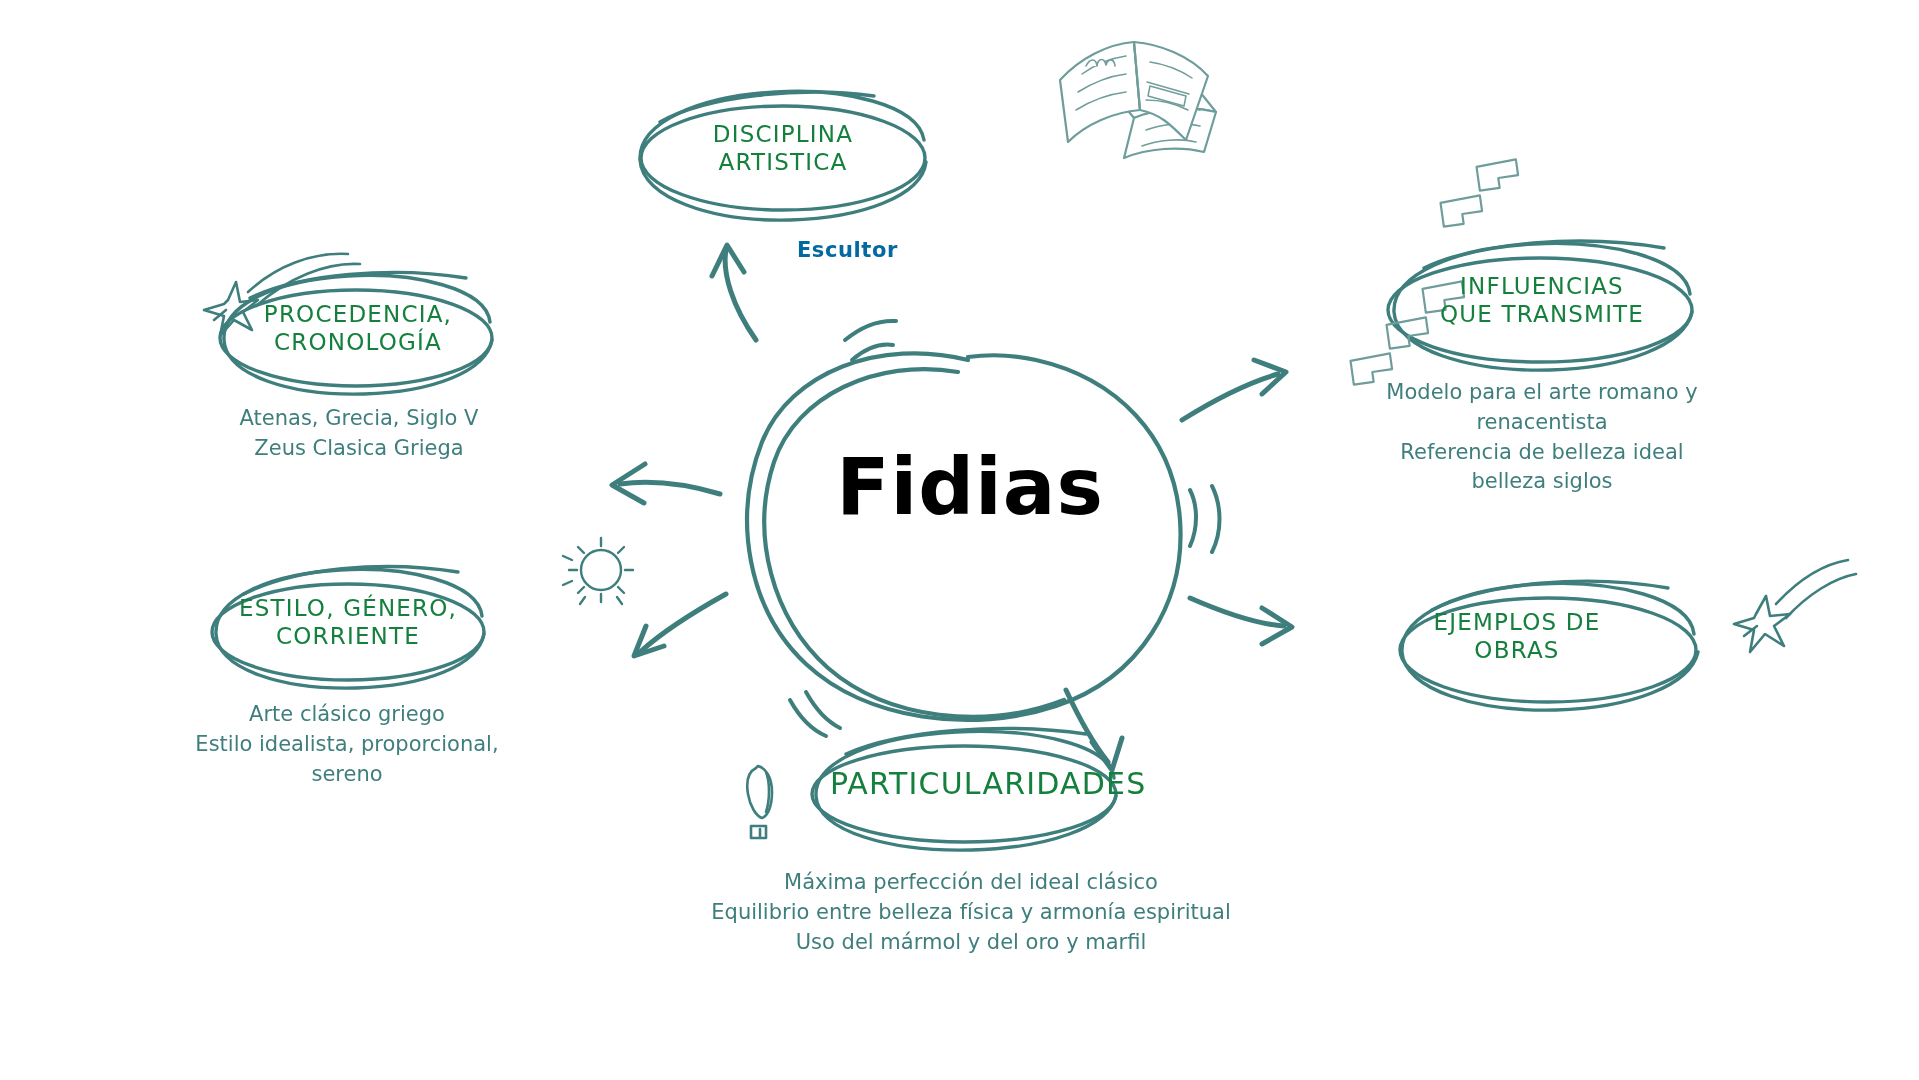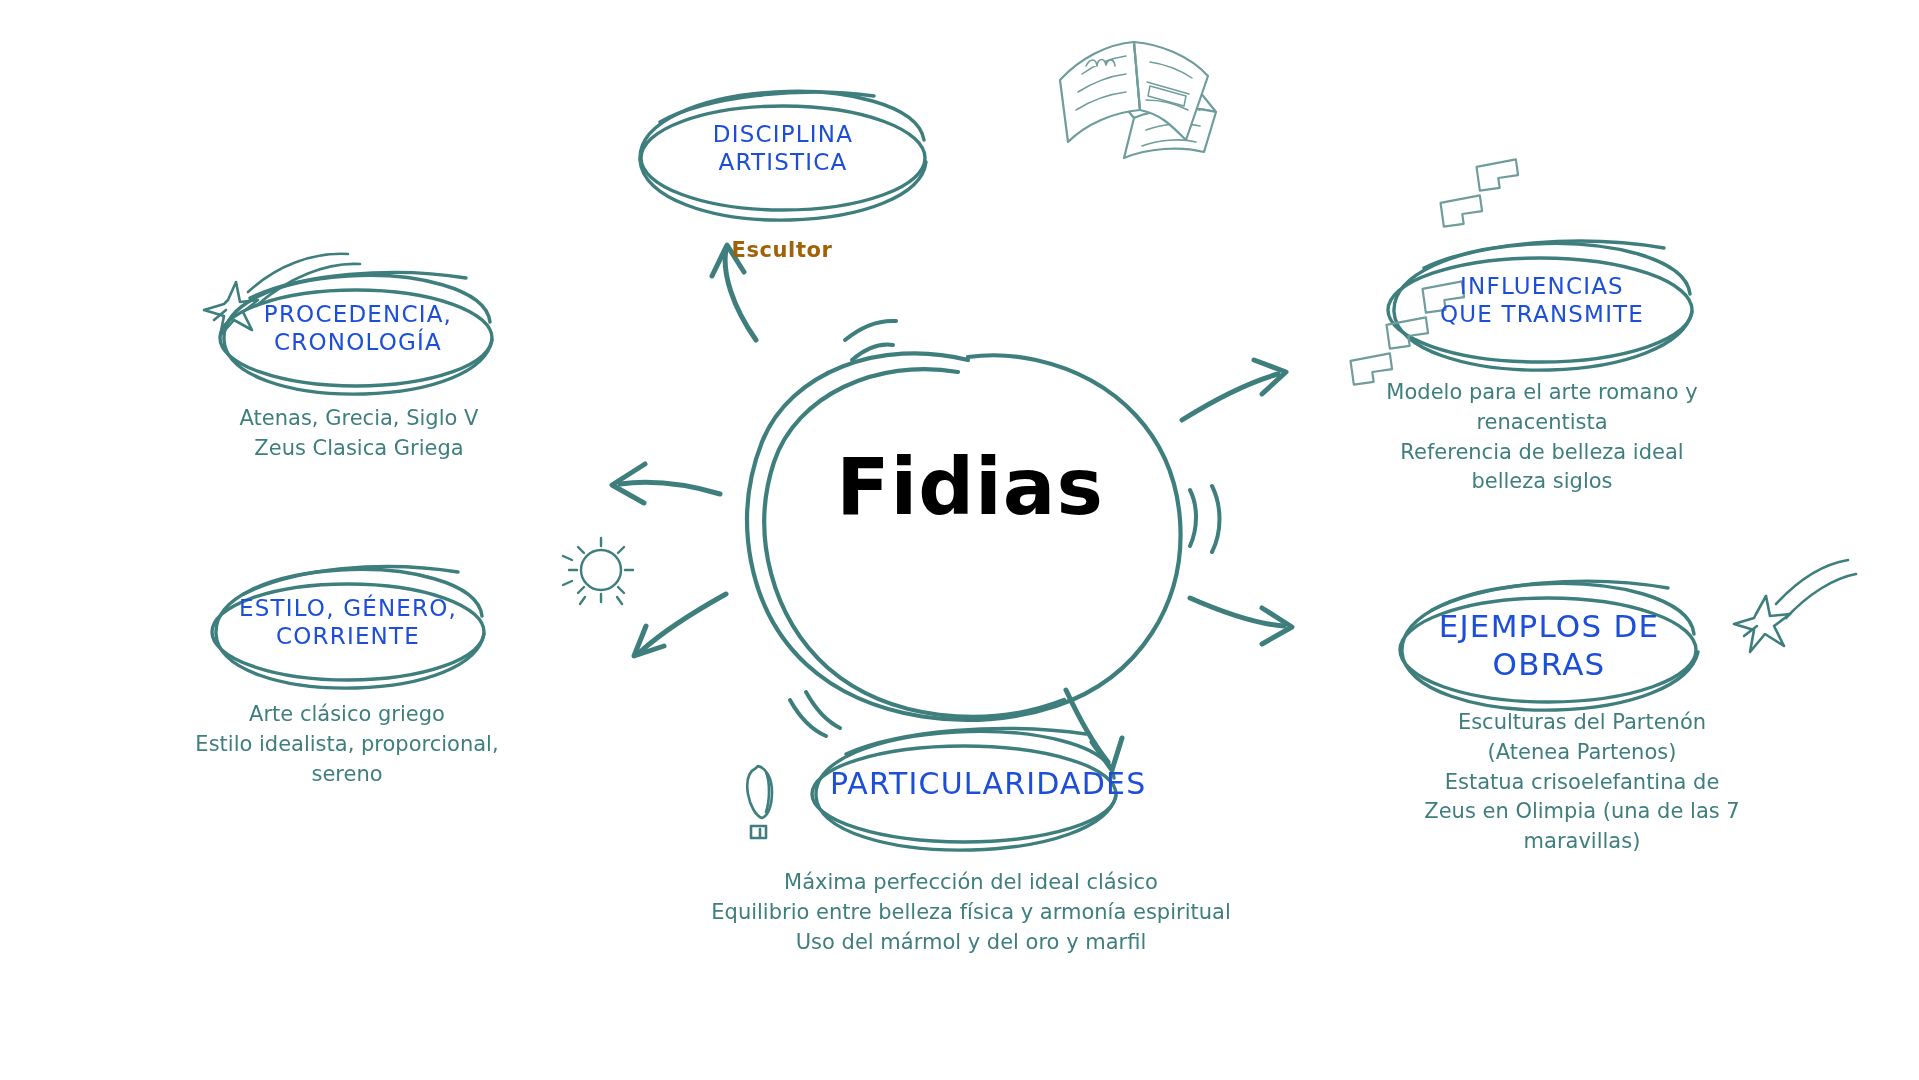--- a/index.html
+++ b/index.html
@@ -21,21 +21,21 @@
   .layer {
     position: absolute;
     left: 0;
     top: 0;
     width: 1919px;
     height: 1080px;
   }
   
   .node-title {
     position: absolute;
-    color: #1d4ed8;
+    color: #15803d;
     font-family: "DejaVu Sans", "Liberation Sans", sans-serif;
     font-weight: 400;
     letter-spacing: 1.2px;
     text-align: center;
     line-height: 1.22;
     white-space: pre-line;
     z-index: 5;
   }
   .node-body {
     position: absolute;
@@ -50,42 +50,42 @@
   .center-label {
     position: absolute;
     color: #000000;
     font-family: "DejaVu Sans", "Liberation Sans", sans-serif;
     font-weight: 700;
     text-align: center;
     z-index: 6;
   }
   .subtitle {
     position: absolute;
-    color: #a16207;
+    color: #0369a1;
     font-family: "DejaVu Sans", "Liberation Sans", sans-serif;
     font-weight: 600;
-    text-align: center;
+    text-align: right;
     letter-spacing: .6px;
     z-index: 5;
   }
 
   
   #t-disciplina   { left: 668px; top: 120px;  width: 230px; font-size: 23px; }
   #b-escultor     { left: 666px; top: 238px;  width: 232px; font-size: 21px; }
 
   #t-procedencia  { left: 240px; top: 300px;  width: 236px; font-size: 23px; }
   #b-procedencia  { left: 222px; top: 404px;  width: 274px; font-size: 21px; }
 
   #t-estilo       { left: 230px; top: 594px;  width: 236px; font-size: 23px; }
   #b-estilo       { left: 182px; top: 700px;  width: 330px; font-size: 21px; }
 
   #t-influencias  { left: 1392px; top: 272px; width: 300px; font-size: 23px; }
   #b-influencias  { left: 1336px; top: 378px; width: 412px; font-size: 21px; }
 
-  #t-ejemplos     { left: 1424px; top: 608px; width: 250px; font-size: 31px; }
+  #t-ejemplos     { left: 1392px; top: 608px; width: 250px; font-size: 23px; }
   #b-ejemplos     { left: 1372px; top: 708px; width: 420px; font-size: 21px; }
 
   #t-particular   { left: 830px; top: 766px;  width: 268px; font-size: 30px; }
   #b-particular   { left: 620px; top: 868px;  width: 702px; font-size: 21px; }
 
   #c-fidias       { left: 800px; top: 442px;  width: 340px; font-size: 78px; letter-spacing: 1px;}
 </style>
 </head>
 <body>
 
@@ -324,24 +324,19 @@
 
   <div class="node-title" id="t-influencias">INFLUENCIAS
 QUE TRANSMITE</div>
   <div class="node-body" id="b-influencias">Modelo para el arte romano y
 renacentista
 Referencia de belleza ideal
 belleza siglos</div>
 
   <div class="node-title" id="t-ejemplos">EJEMPLOS DE
 OBRAS</div>
-  <div class="node-body" id="b-ejemplos">Esculturas del Partenón
-(Atenea Partenos)
-Estatua crisoelefantina de
-Zeus en Olimpia (una de las 7
-maravillas)</div>
 
   <div class="node-title" id="t-particular">PARTICULARIDADES</div>
   <div class="node-body" id="b-particular">Máxima perfección del ideal clásico
 Equilibrio entre belleza física y armonía espiritual
 Uso del mármol y del oro y marfil</div>
 
 </div>
 
 </body></html>

